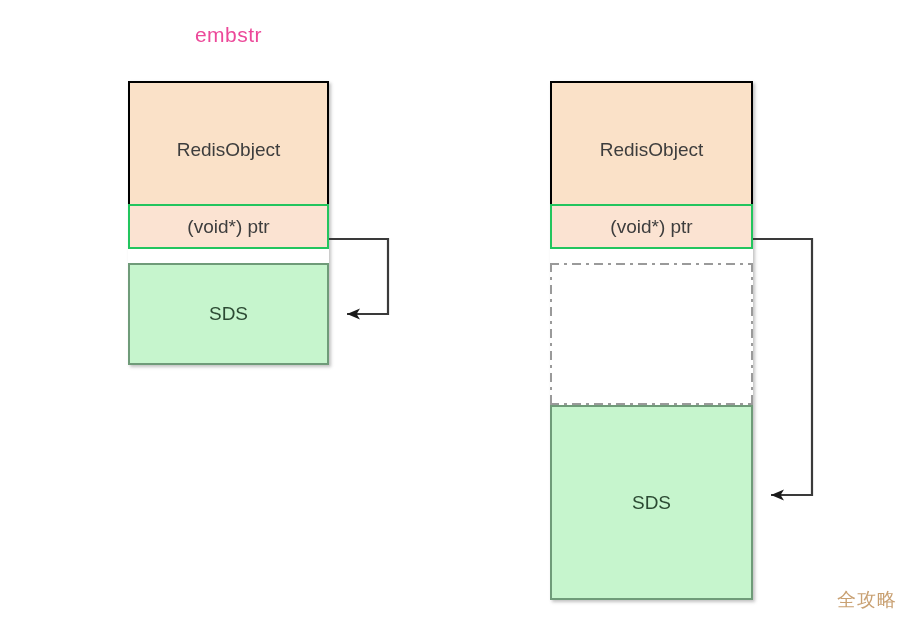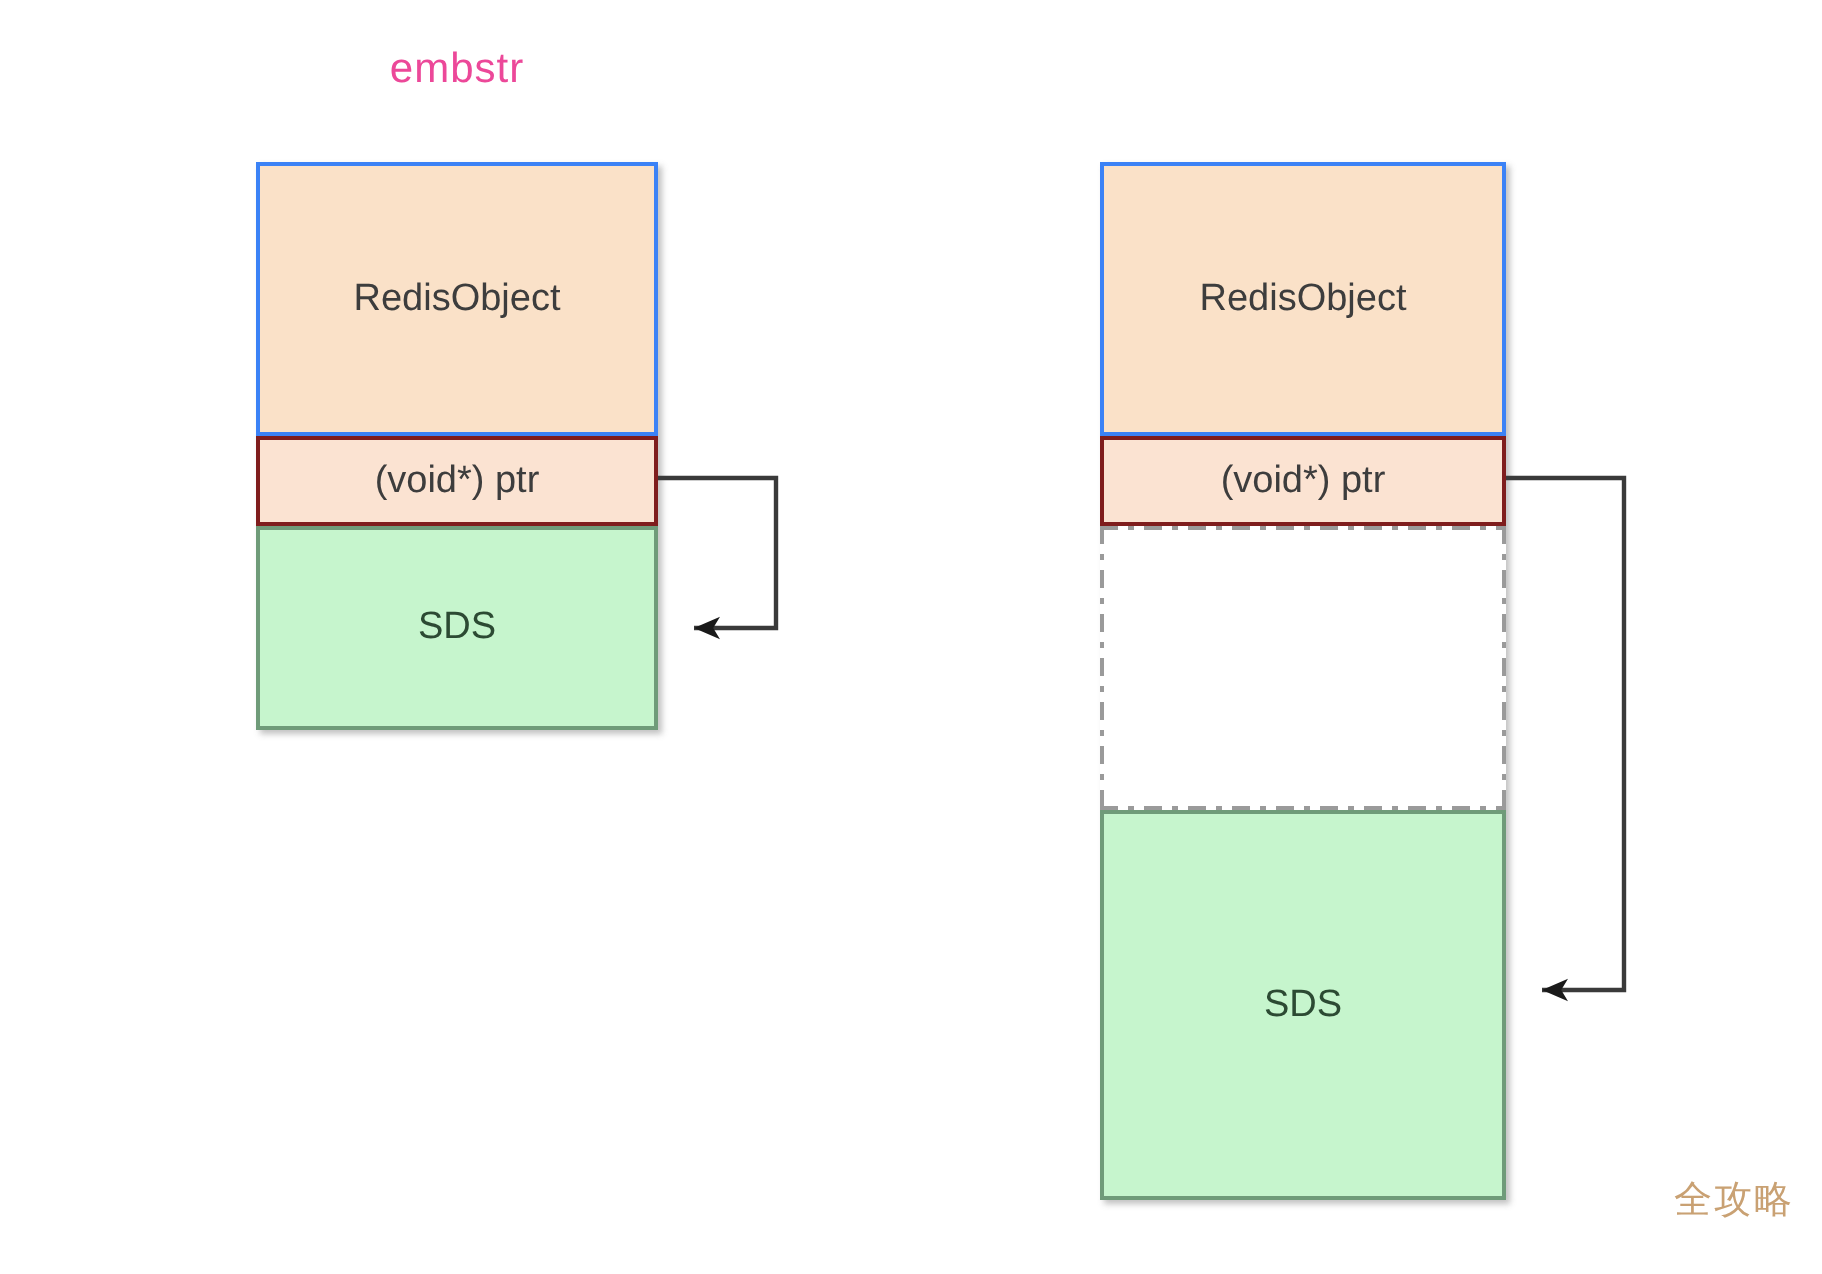--- a/index.html
+++ b/index.html
@@ -57,28 +57,28 @@
     font-size: 19px;
     color: #3d3d3d;
     white-space: nowrap;
   }
 
   
   .cell-redisobject {
     top: 0;
     height: 137px;
     background: #fae1c8;
-    border: 2px solid #3b82f6;
+    border: 2px solid #000000;
   }
   
   .cell-ptr {
-    top: 137px;
+    top: 123px;
     height: 45px;
     background: #fbe3d2;
-    border: 2px solid #7f1d1d;
+    border: 2px solid #22c55e;
     border-top-width: 2px;
   }
   
   .cell-sds {
     background: #c6f5cd;
     border: 2px solid #6f9b79;
     color: #2c4a33;
     text-align: center;
   }
   #sds-embstr { top: 182px; height: 102px; }

